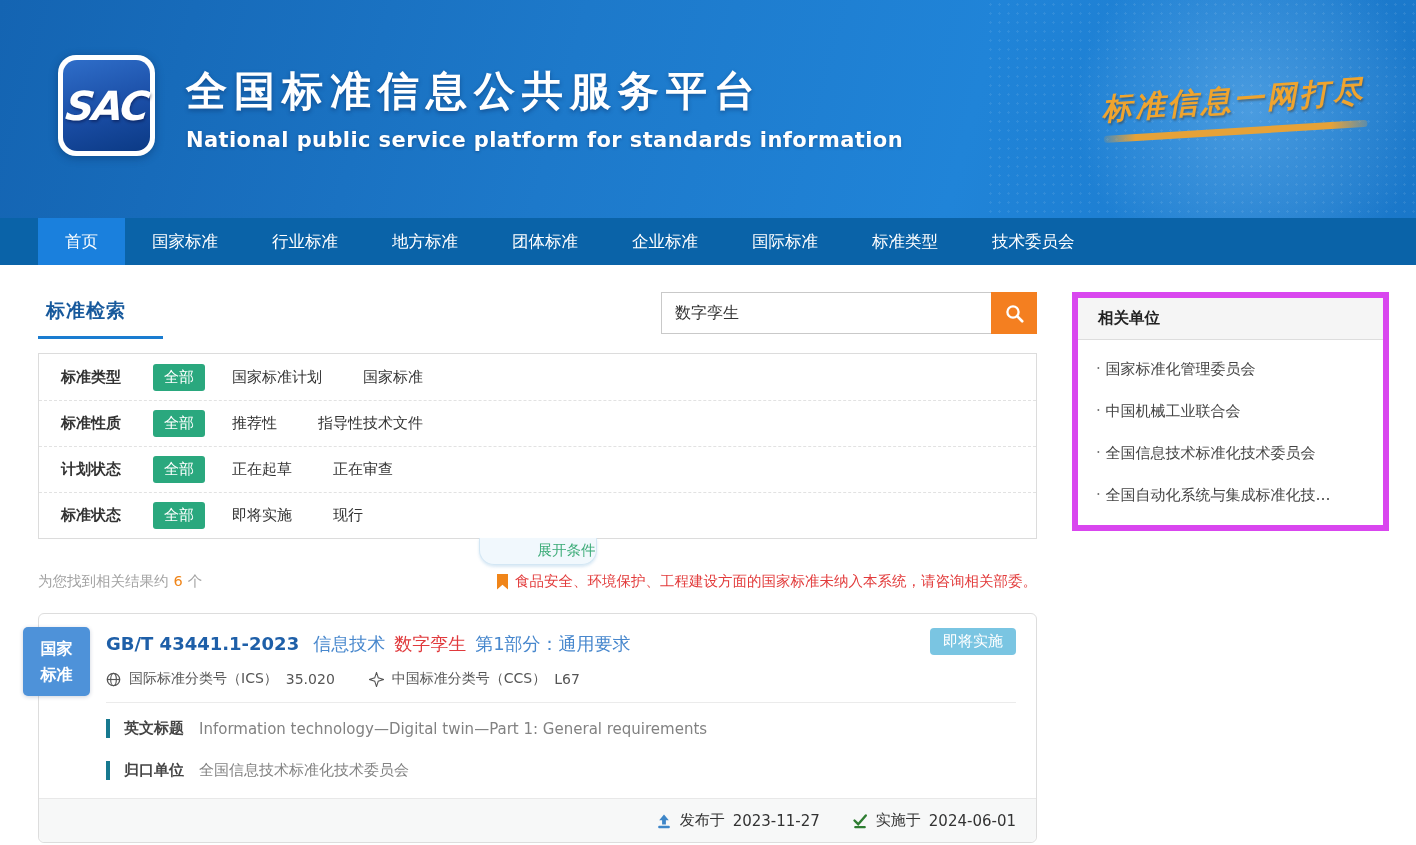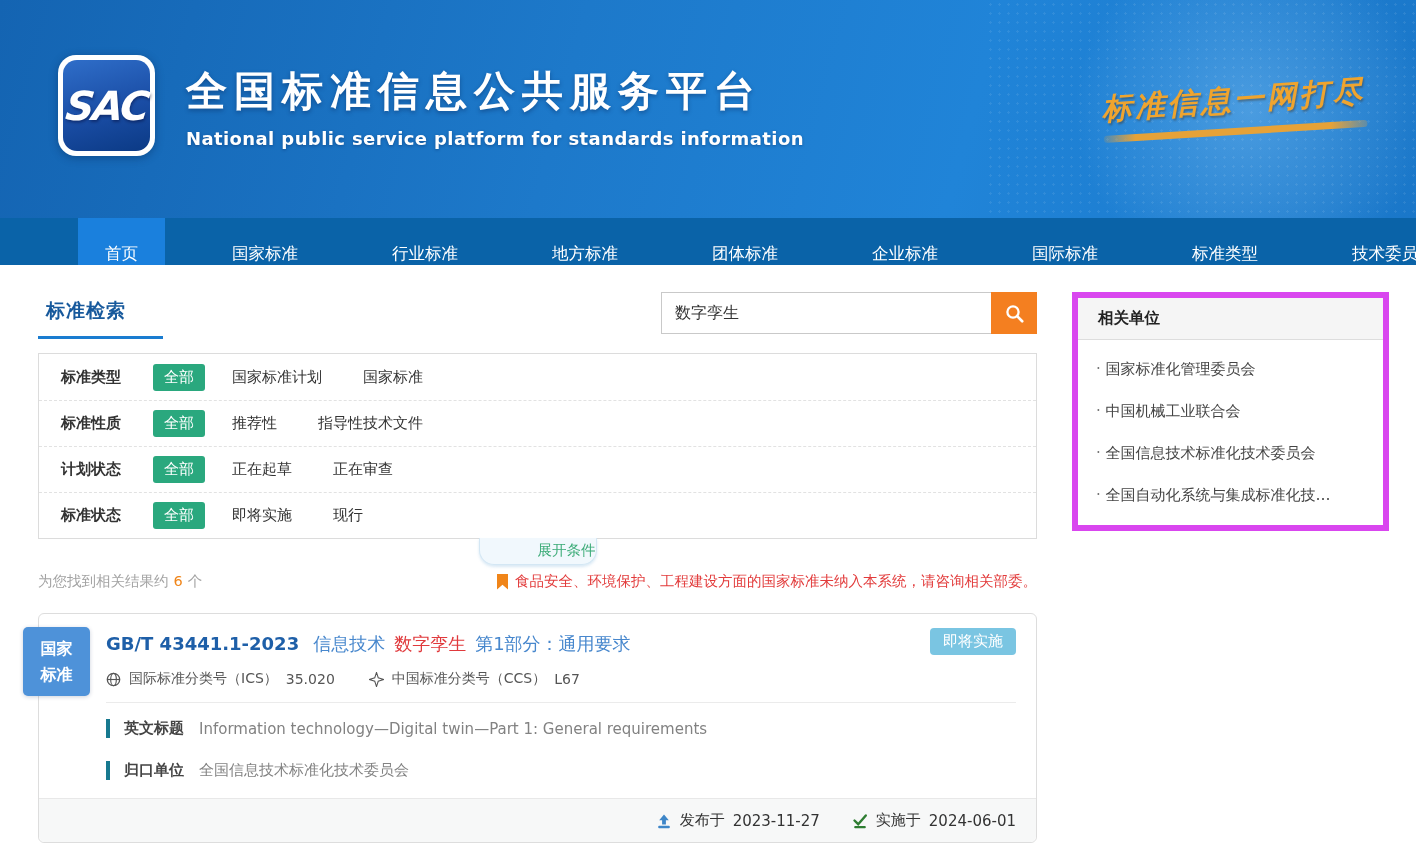--- a/index.html
+++ b/index.html
@@ -31,37 +31,37 @@
   .sac-logo-text{
     color:#fff; font-size:40px; font-weight:bold; font-style:italic;
     letter-spacing:-2px; transform:skewX(-6deg); text-shadow:1px 2px 3px rgba(0,0,40,.4);
   }
   .header-titles{ position:absolute; left:186px; top:64px; z-index:2; }
   .site-title{
     color:#fff; font-size:41px; font-weight:bold; letter-spacing:7px; white-space:nowrap;
     text-shadow:0 2px 4px rgba(8,40,90,.45);
   }
   .site-subtitle{
-    color:#fff; font-size:18px; font-weight:600; margin-top:9px; letter-spacing:.4px;
+    color:#fff; font-size:21px; font-weight:600; margin-top:9px; letter-spacing:.4px;
     text-shadow:0 1px 3px rgba(8,40,90,.45);
   }
   .header-banner{ position:absolute; right:50px; top:80px; z-index:2; transform:rotate(-4deg); }
   .slogan-text{
     color:#efa42e; font-size:30px; font-weight:bold; font-style:italic; letter-spacing:3px;
     white-space:nowrap; text-shadow:1px 2px 2px rgba(70,35,0,.35);
   }
   .slogan-underline{
     height:7px; margin-top:7px; border-radius:4px; transform:rotate(.5deg);
     background:linear-gradient(90deg,rgba(232,163,58,.15),#e6a238 12%,#e6a238 86%,rgba(232,163,58,.25));
   }
 
   
   .main-nav{ height:47px; background:#0a63a8; display:flex; padding-left:38px; }
   .nav-item{
-    color:#fff; font-size:16.5px; line-height:47px; padding:12px 27px; cursor:pointer; white-space:nowrap;margin-left:40px;
+    color:#fff; font-size:16.5px; line-height:47px; padding:0 27px; cursor:pointer; white-space:nowrap;
   }
   .nav-item.active{ background:#1a80dd; }
 
   
   .content{ display:flex; padding:0 27px 0 38px; gap:35px; }
   .main-col{ width:999px; flex:none; }
   .side-col{ width:317px; flex:none; margin-top:27px; }
 
   
   .search-row{ display:flex; justify-content:space-between; align-items:flex-end; margin-top:27px; }

